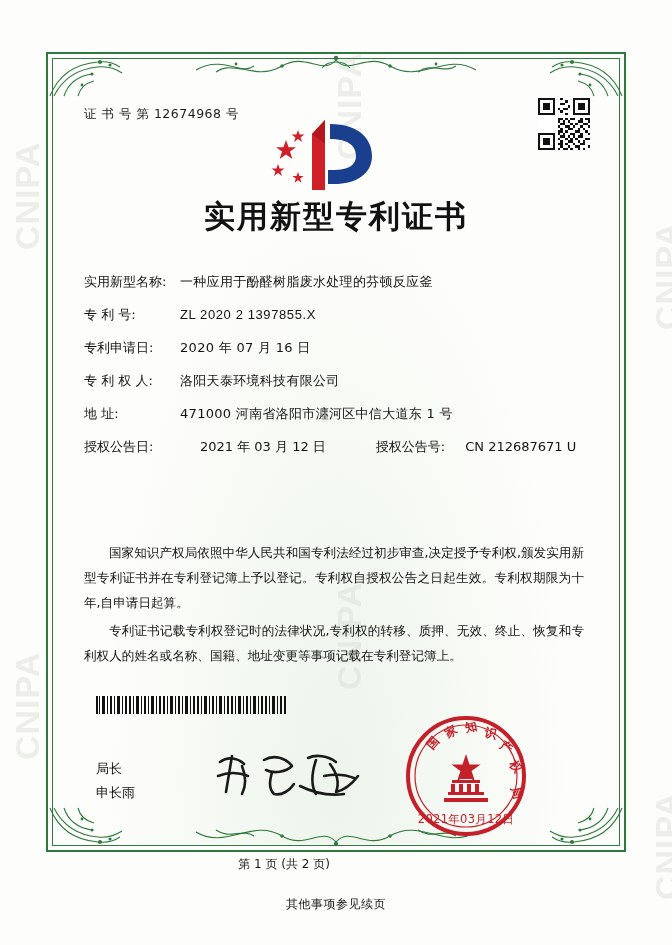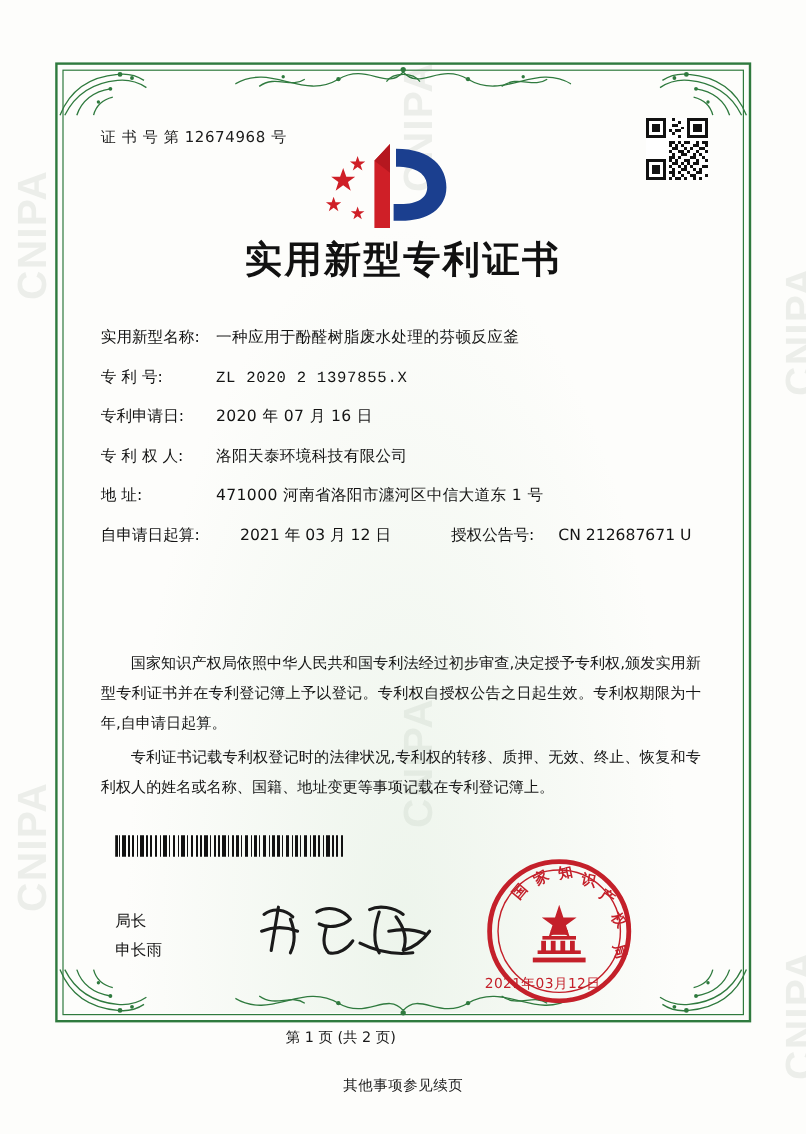--- a/index.html
+++ b/index.html
@@ -165,21 +165,21 @@
   }
   .lbl.spread {
     display: flex;
     justify-content: space-between;
   }
   .val {
     flex: 1 1 auto;
     letter-spacing: 0.3px;
   }
   .val.mono {
-    font-family: Liberation Mono, monospace;
+    font-family: Liberation Sans, sans-serif;
     letter-spacing: 0.6px;
   }
   .row.pair .val2 {
     margin-left: 20px;
     white-space: nowrap;
   }
   .row.pair .lbl2 {
     margin-left: 50px;
     white-space: nowrap;
   }
@@ -234,20 +234,21 @@
     left: 404px;
     top: 714px;
     width: 124px;
     height: 124px;
   }
   .seal-date {
     position: absolute;
     left: 404px;
     top: 812px;
     width: 124px;
+    text-align: center;
     font-size: 11.5px;
     color: #c4202a;
     font-family: "DejaVu Sans", sans-serif;
     letter-spacing: 0.3px;
   }
 
   
   .page-no {
     position: absolute;
     left: 0;
@@ -497,21 +498,21 @@
       <div class="lbl spread">专 利 权 人:</div>
       <div class="val">洛阳天泰环境科技有限公司</div>
     </div>
 
     <div class="row">
       <div class="lbl spread">地 址:</div>
       <div class="val">471000 河南省洛阳市瀍河区中信大道东 1 号</div>
     </div>
 
     <div class="row pair">
-      <div class="lbl">自申请日起算:</div>
+      <div class="lbl">授权公告日:</div>
       <div class="val2">2021 年 03 月 12 日</div>
       <div class="lbl2">授权公告号:</div>
       <div class="val2">CN 212687671 U</div>
     </div>
 
   </div>
 
   <div class="paras">
     <p>国家知识产权局依照中华人民共和国专利法经过初步审查,决定授予专利权,颁发实用新型专利证书并在专利登记簿上予以登记。专利权自授权公告之日起生效。专利权期限为十年,自申请日起算。</p>
     <p>专利证书记载专利权登记时的法律状况,专利权的转移、质押、无效、终止、恢复和专利权人的姓名或名称、国籍、地址变更等事项记载在专利登记簿上。</p>

